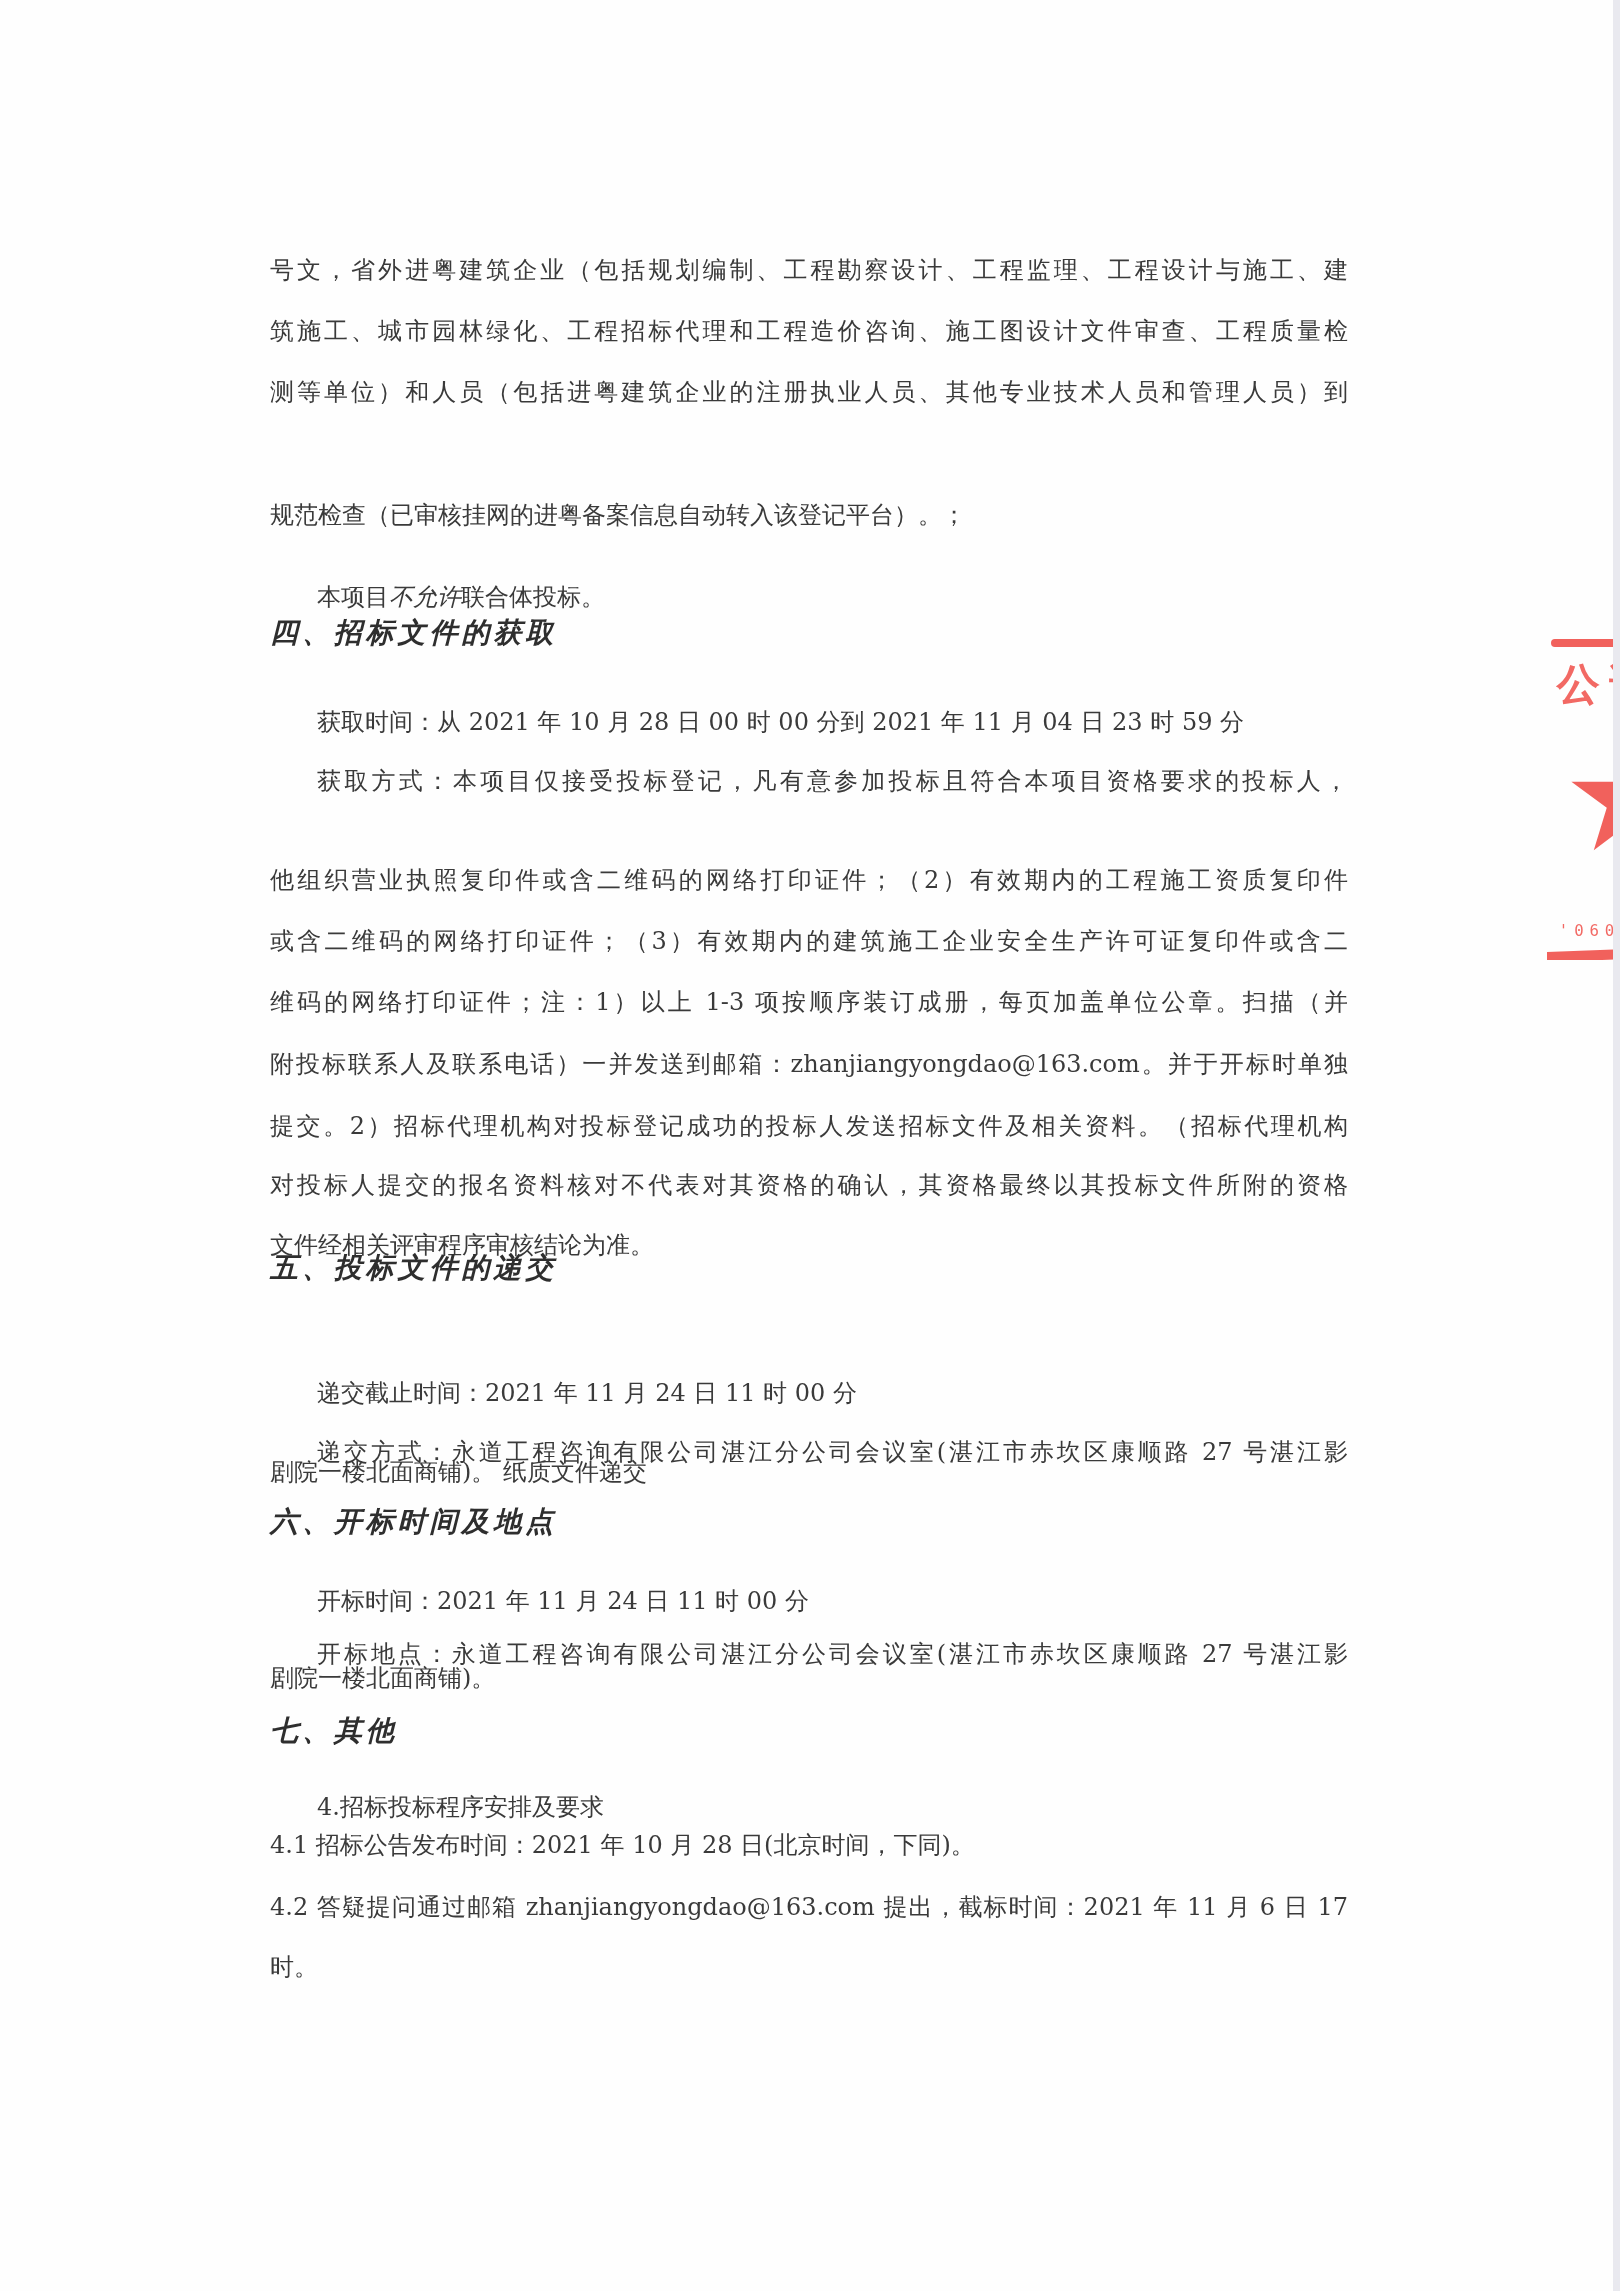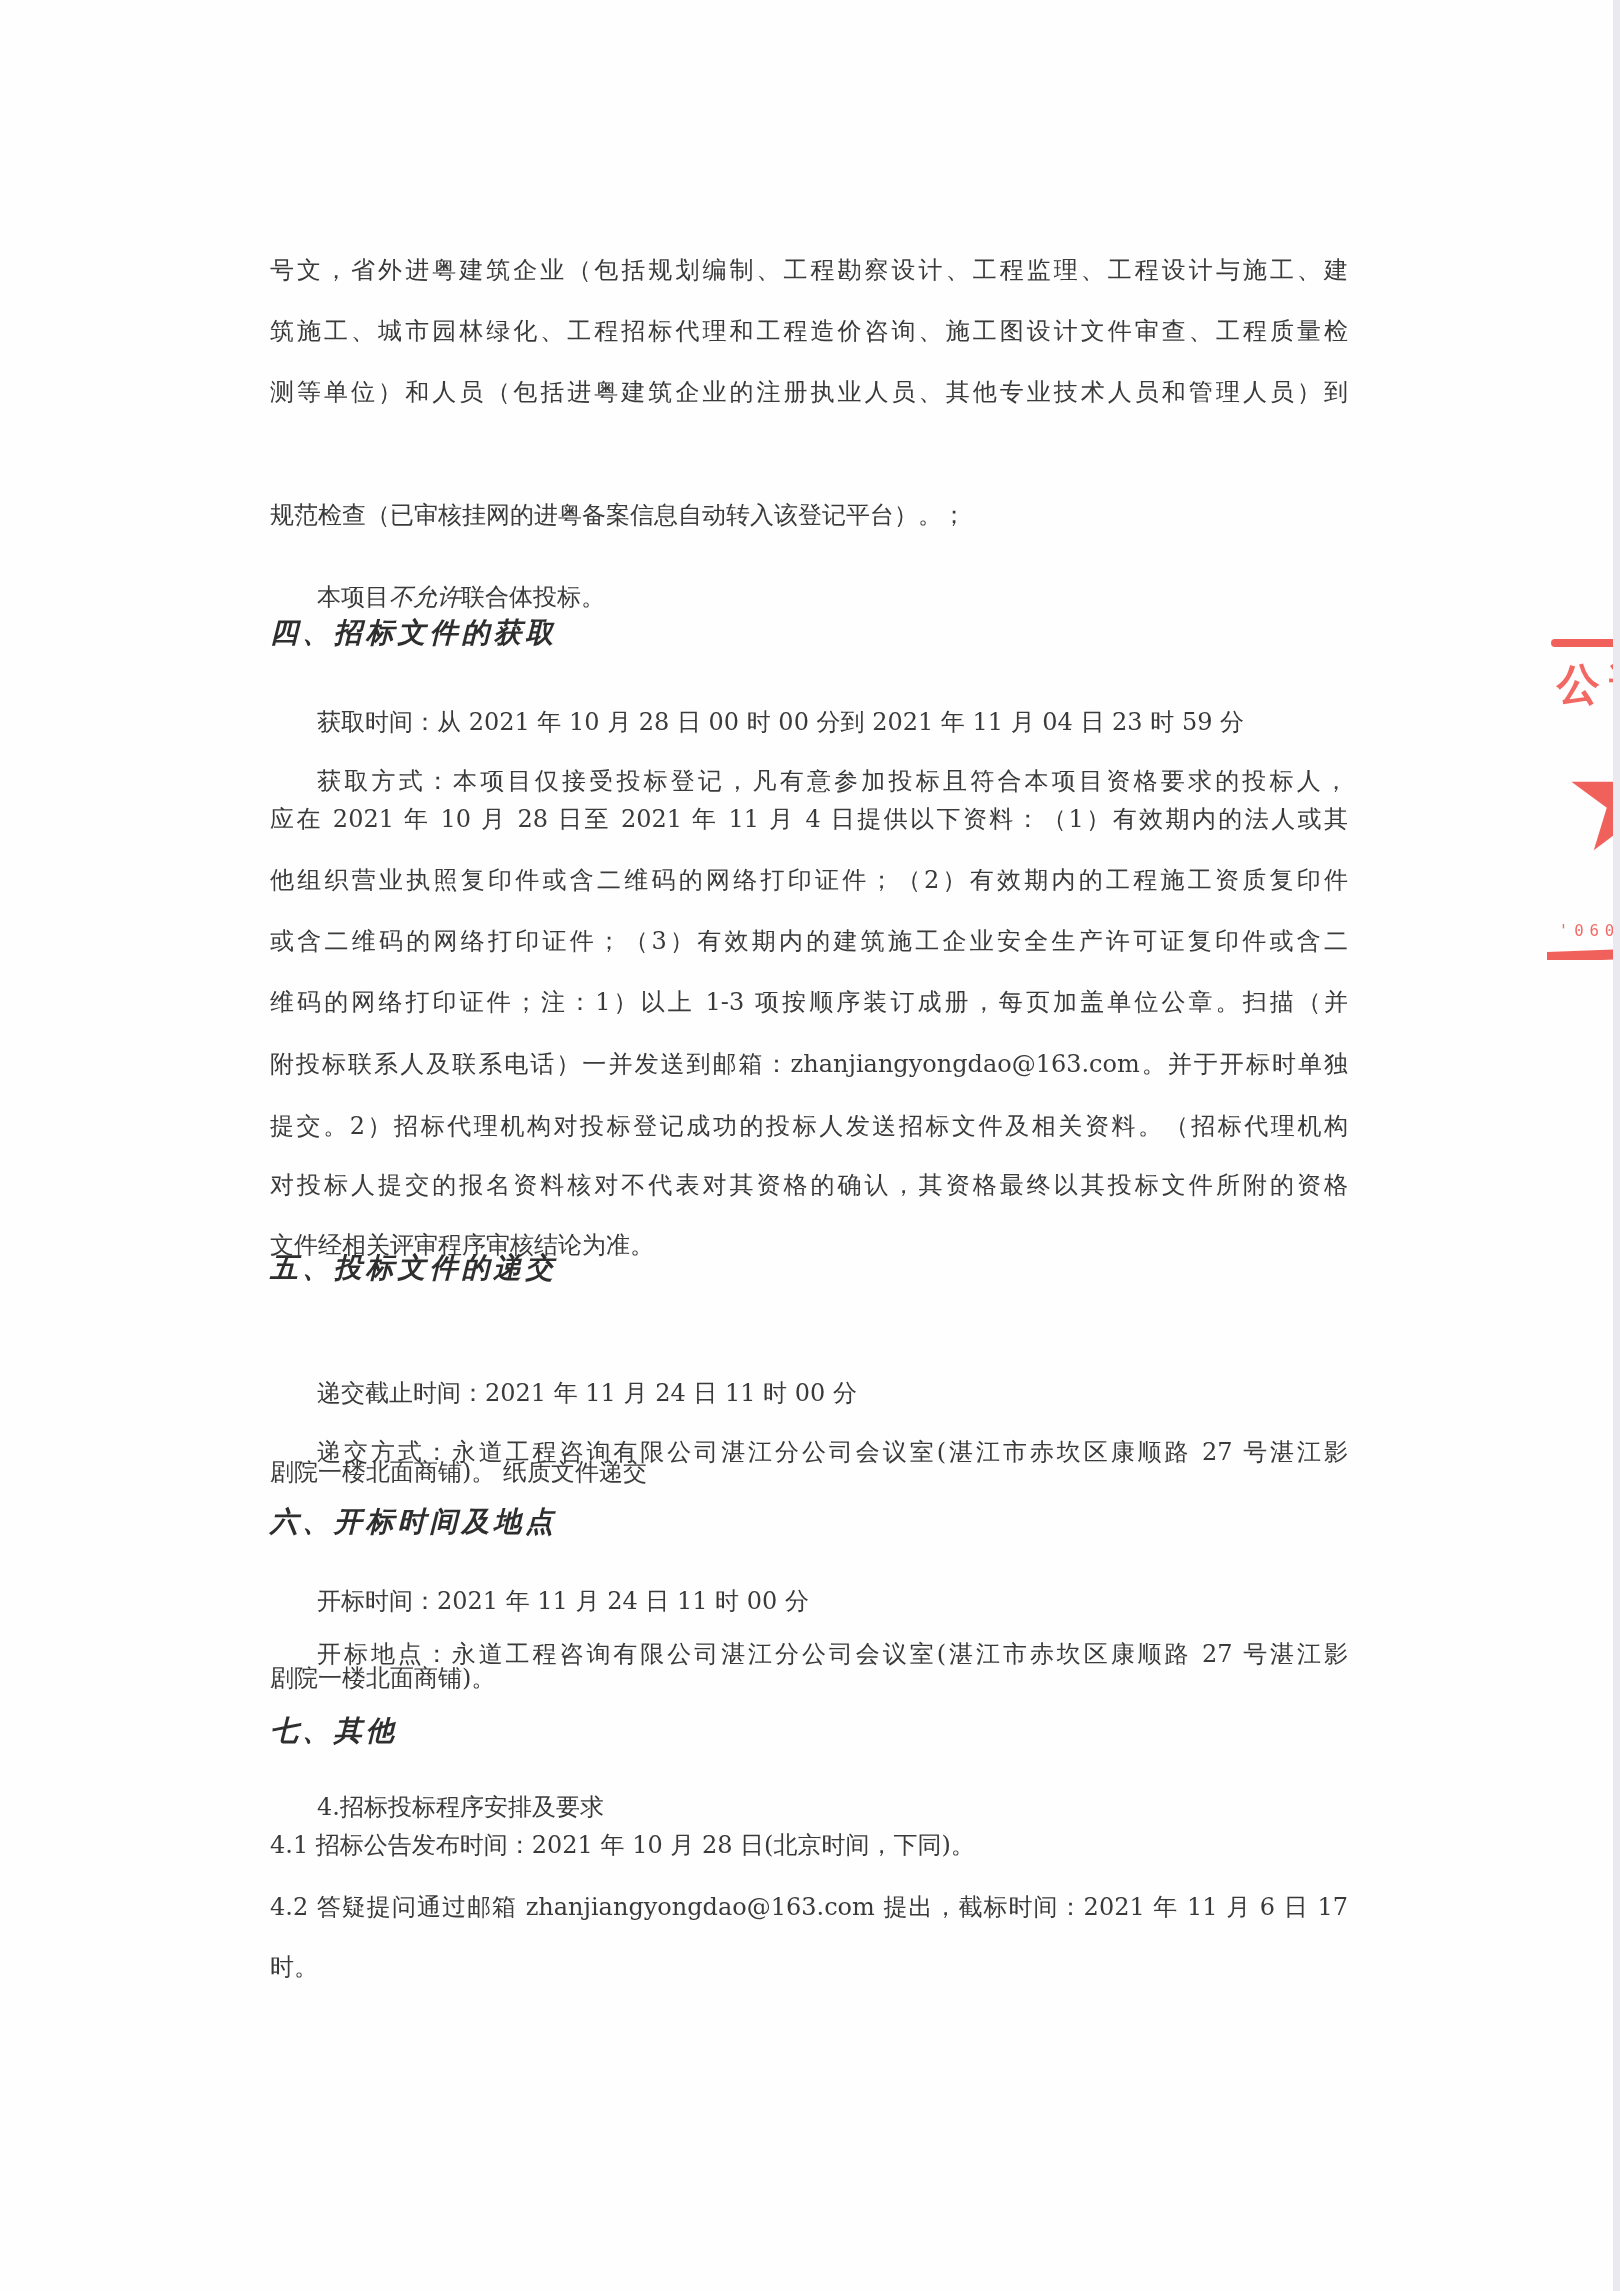--- a/index.html
+++ b/index.html
@@ -45,21 +45,20 @@
   <div class="line" style="top:314px">筑施工、城市园林绿化、工程招标代理和工程造价咨询、施工图设计文件审查、工程质量检</div>
   <div class="line short" style="top:498px">规范检查（已审核挂网的进粤备案信息自动转入该登记平台）。；</div>
 
   <div class="line indent last short" style="top:555px">
     <span>本项目</span><span class="it">不允许</span><span>联合体投标。</span>
   </div>
 
   <div class="heading" style="top:613px">四、招标文件的获取</div>
   <div class="line indent short" style="top:680px">获取时间：从 2021 年 10 月 28 日  00 时 00 分到 2021 年 11 月 04 日  23 时 59 分</div>
   <div class="line indent" style="top:739px">获取方式：本项目仅接受投标登记，凡有意参加投标且符合本项目资格要求的投标人，</div>
-  <div class="line" style="top:802px">应在 2021 年   10 月 28   日至 2021 年 11 月 4 日提供以下资料：（1）有效期内的法人或其</div>
   <div class="line" style="top:863px">他组织营业执照复印件或含二维码的网络打印证件；（2）有效期内的工程施工资质复印件</div>
   <div class="line" style="top:924px">或含二维码的网络打印证件；（3）有效期内的建筑施工企业安全生产许可证复印件或含二</div>
   <div class="line" style="top:985px">维码的网络打印证件；注：1）以上 1-3 项按顺序装订成册，每页加盖单位公章。扫描（并</div>
   <div class="line" style="top:1047px">附投标联系人及联系电话）一并发送到邮箱：zhanjiangyongdao@163.com。并于开标时单独</div>
   <div class="line" style="top:1109px">提交。2）招标代理机构对投标登记成功的投标人发送招标文件及相关资料。（招标代理机构</div>
   <div class="line" style="top:1168px">对投标人提交的报名资料核对不代表对其资格的确认，其资格最终以其投标文件所附的资格</div>
   <div class="line short" style="top:1228px">文件经相关评审程序审核结论为准。</div>
 
   <div class="heading" style="top:1248px">五、投标文件的递交</div>
   <div class="line indent short" style="top:1351px">递交截止时间：2021 年 11 月 24 日  11 时 00 分</div>

